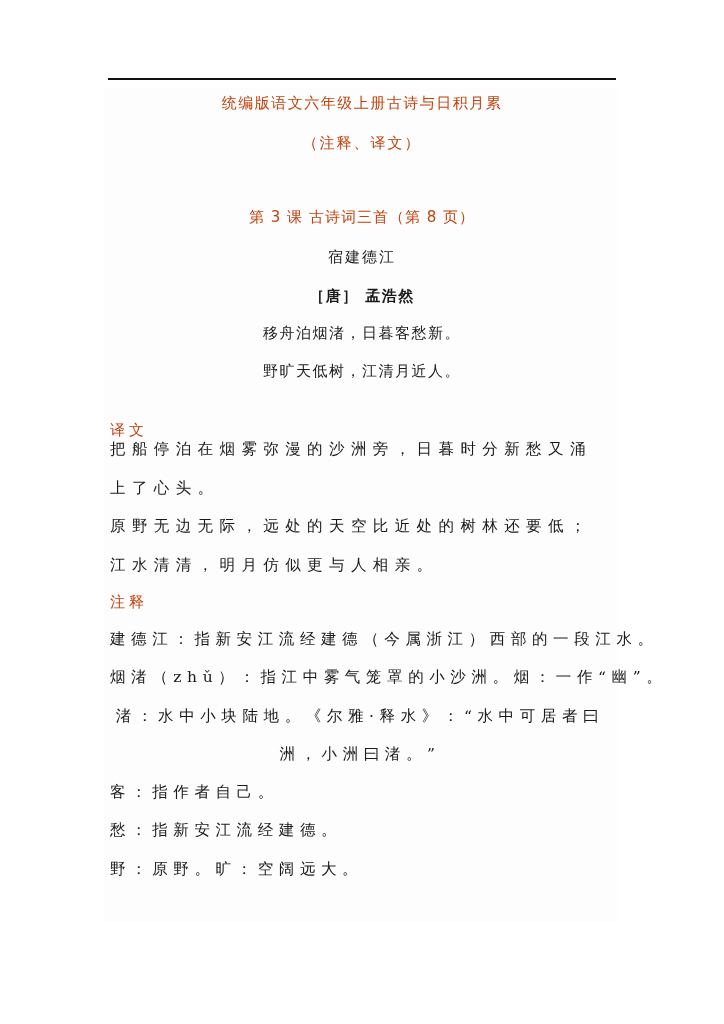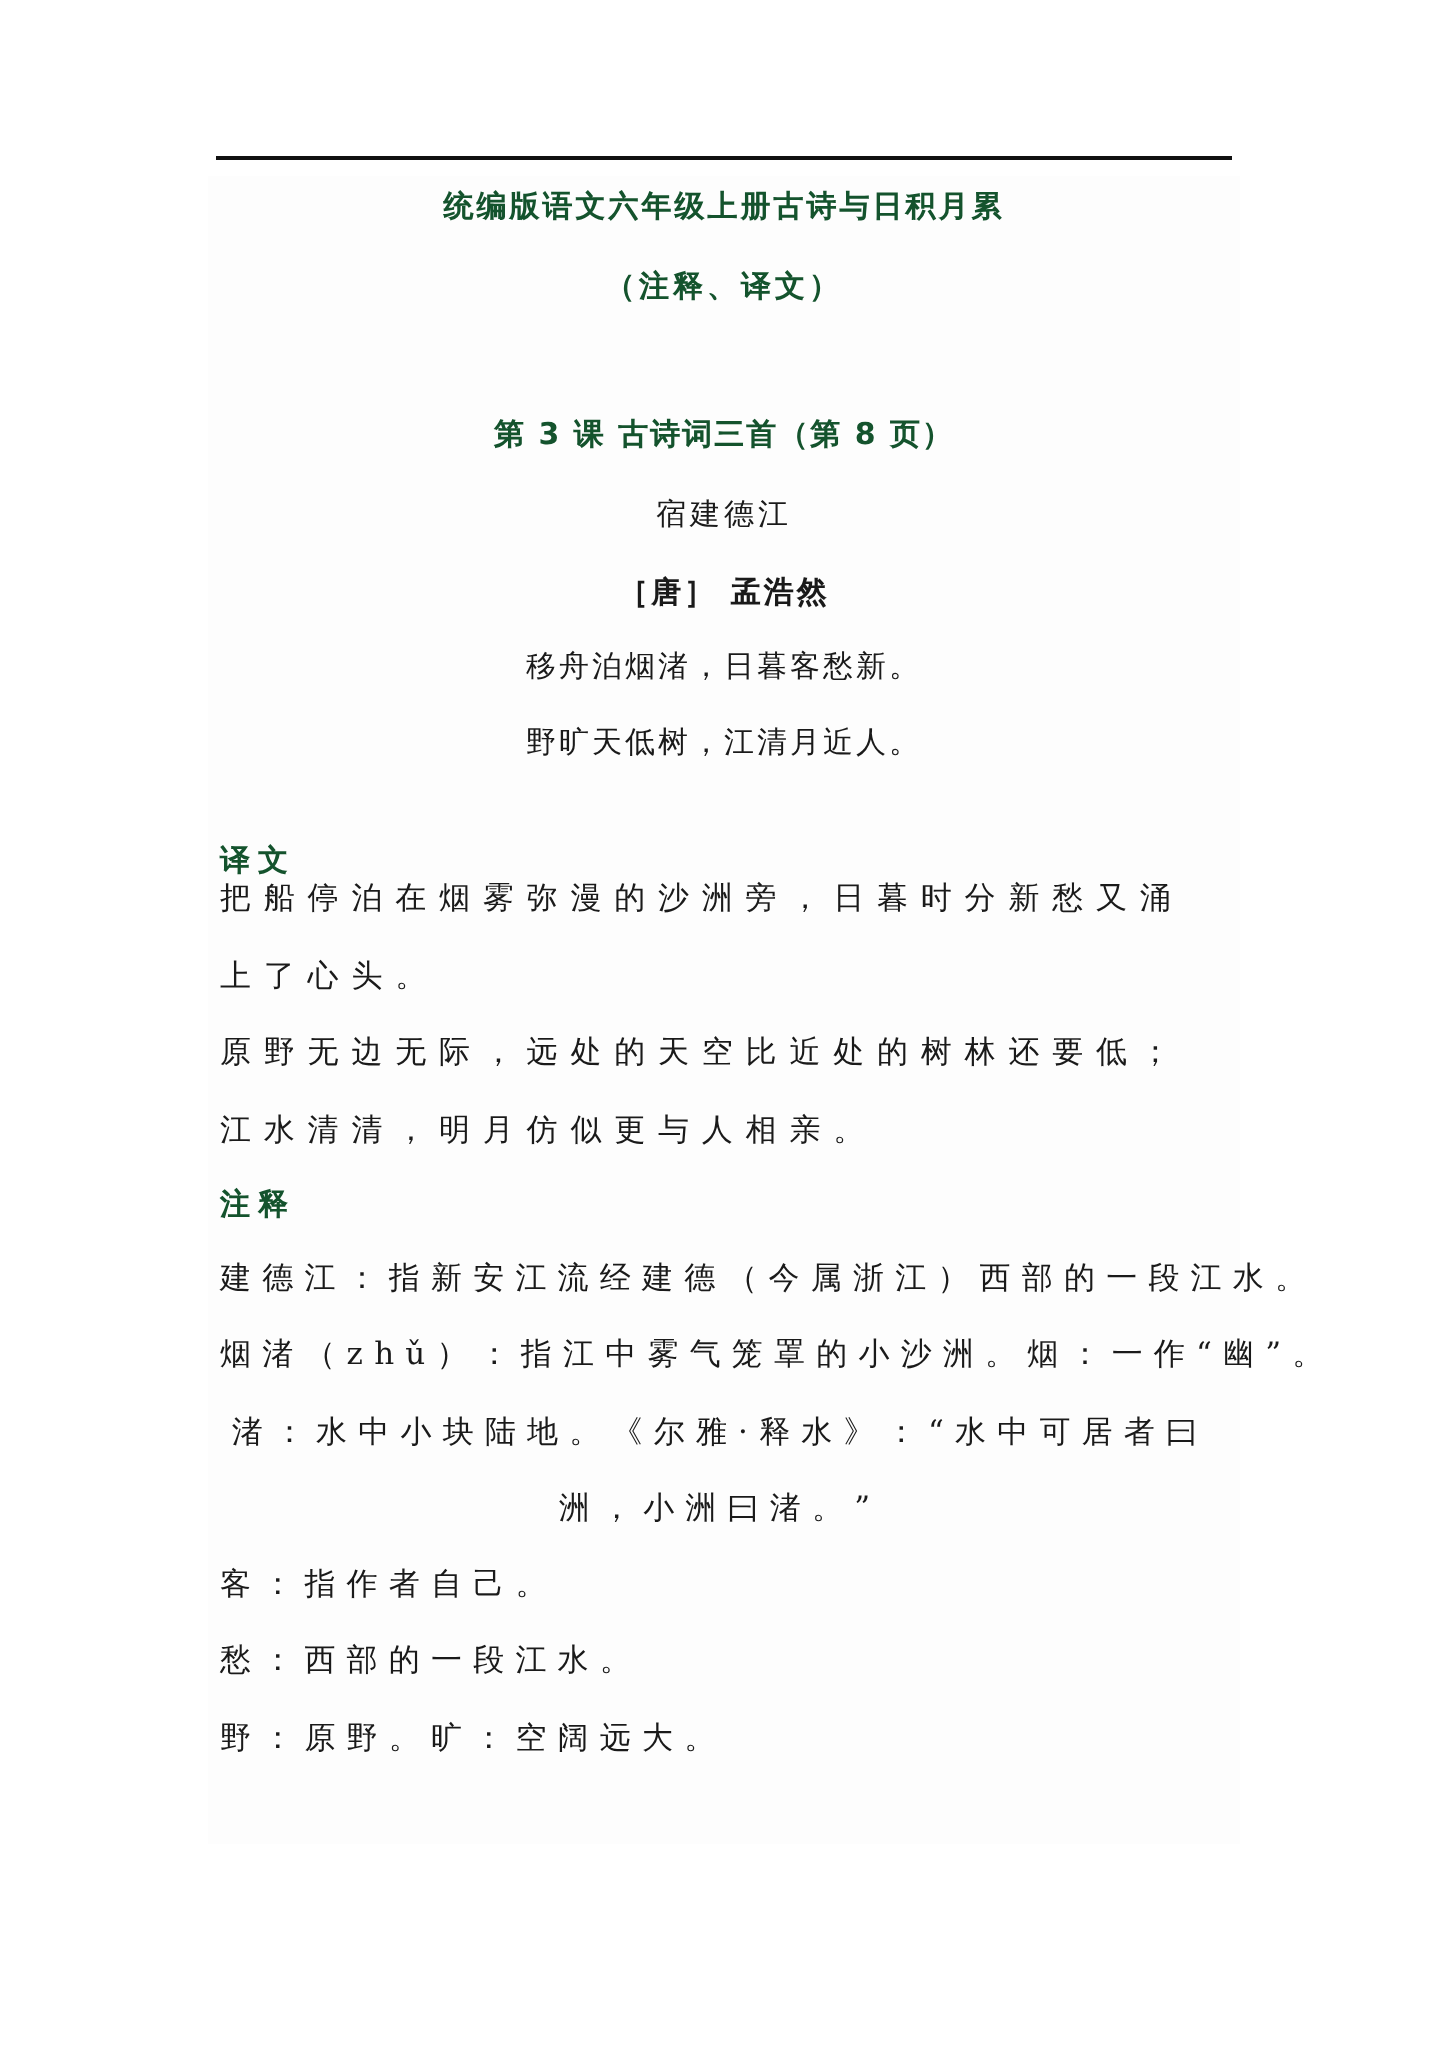--- a/index.html
+++ b/index.html
@@ -31,21 +31,21 @@
       height: 834px;
       background: #fdfdfd;
     }
     .center {
       position: absolute;
       left: 104px;
       width: 516px;
       text-align: center;
       white-space: nowrap;
     }
-    .red { color: #14532d; font-weight: bold; }
+    .red { color: #c2410c; }
     .doc-title {
       top: 94px;
       font-size: 15px;
       letter-spacing: 1.5px;
     }
     .doc-subtitle {
       top: 134px;
       font-size: 15px;
       letter-spacing: 2px;
     }
@@ -133,15 +133,15 @@
 </div>
 
 <div class="section notes-head">
   <p class="section-head red">注释</p>
 </div>
 <div class="section notes-body">
   <p class="note">建德江：指新安江流经建德（今属浙江）西部的一段江水。</p>
   <p class="note">烟渚（zhǔ）：指江中雾气笼罩的小沙洲。烟：一作“幽”。</p>
   <p class="note wrap">渚：水中小块陆地。《尔雅·释水》：“水中可居者曰洲，小洲曰渚。”</p>
   <p class="note">客：指作者自己。</p>
-  <p class="note">愁：西部的一段江水。</p>
+  <p class="note">愁：指新安江流经建德。</p>
   <p class="note">野：原野。旷：空阔远大。</p>
 </div>
 
 </body></html>

